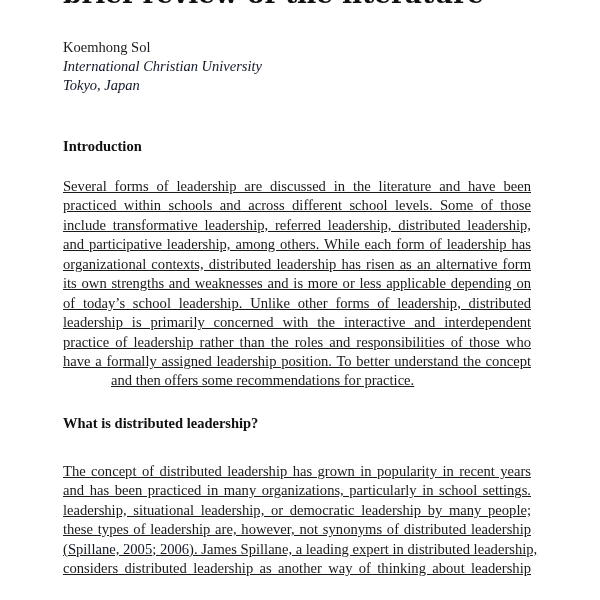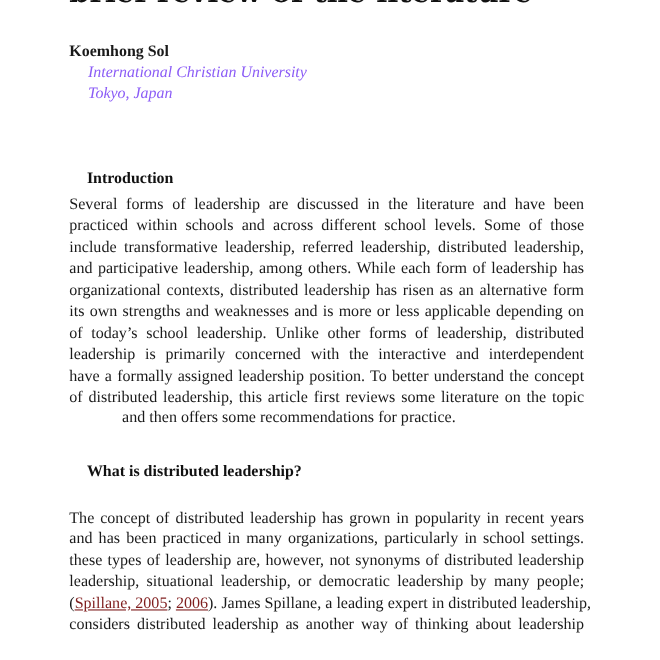--- a/index.html
+++ b/index.html
@@ -29,37 +29,36 @@
       white-space: nowrap;
     }
     .author-block {
       position: absolute;
       left: 63px;
       top: 38px;
       font-size: 12.6px;
       line-height: 19.2px;
     }
     .author-name {
-      font-weight: bold;
+      font-weight: normal;
       font-family: "Liberation Serif", serif;
       font-size: 14.5px;
       display: block;
     }
     .affil {
       font-style: italic;
       font-family: "Liberation Serif", serif;
       font-size: 14.5px;
       display: block;
-      color: #8b5cf6;
-      margin-left: 17px;
+      color: #0f172a;
     }
     .heading {
       position: absolute;
       left: 63px;
-      margin: 16px;
+      margin: 0;
       font-family: "Liberation Serif", serif;
       font-weight: bold;
       font-size: 14.5px;
       line-height: 19.4px;
       color: #111;
       text-align: center;
     }
     .para {
       position: absolute;
       left: 63px;
@@ -70,27 +69,28 @@
       line-height: 19.45px;
       text-align: justify;
       color: #1a1a1a;
     }
     .para .ln {
       display: block;
       text-align: justify;
       text-align-last: justify;
       white-space: nowrap;
       height: 19.45px;
+      text-decoration: underline;
     }
     .para .ln.last {
       text-align-last: left;
       margin-left: 48px;
     }
     a.cite {
-      color: #7f1d1d;
+      color: #0f172a;
       text-decoration: underline;
     }
   </style>
 </head>
 <body>
 
 <h1 class="title">brief review of the literature</h1>
 
 <div class="author-block">
   <span class="author-name">Koemhong Sol</span>
@@ -102,27 +102,27 @@
 
 <p class="para" style="top:177px;">
   <span class="ln">Several forms of leadership are discussed in the literature and have been</span>
   <span class="ln">practiced within schools and across different school levels. Some of those</span>
   <span class="ln">include transformative leadership, referred leadership, distributed leadership,</span>
   <span class="ln">and participative leadership, among others. While each form of leadership has</span>
   <span class="ln">organizational contexts, distributed leadership has risen as an alternative form</span>
   <span class="ln">its own strengths and weaknesses and is more or less applicable depending on</span>
   <span class="ln">of today’s school leadership. Unlike other forms of leadership, distributed</span>
   <span class="ln">leadership is primarily concerned with the interactive and interdependent</span>
+  <span class="ln">practice of leadership rather than the roles and responsibilities of those who</span>
   <span class="ln">have a formally assigned leadership position. To better understand the concept</span>
-  <span class="ln">of distributed leadership, this article first reviews some literature on the topic</span>
   <span class="ln last">and then offers some recommendations for practice.</span>
 </p>
 
-<h2 class="heading" style="top:404px;">What is distributed leadership?</h2>
+<h2 class="heading" style="top:414px;">What is distributed leadership?</h2>
 
 <p class="para" style="top:462px;">
   <span class="ln">The concept of distributed leadership has grown in popularity in recent years</span>
   <span class="ln">and has been practiced in many organizations, particularly in school settings.</span>
+  <span class="ln">leadership, situational leadership, or democratic leadership by many people;</span>
   <span class="ln">these types of leadership are, however, not synonyms of distributed leadership</span>
-  <span class="ln">leadership, situational leadership, or democratic leadership by many people;</span>
   <span class="ln"><span>(</span><a class="cite">Spillane, 2005</a><span>; </span><a class="cite">2006</a><span>). James Spillane, a leading expert in distributed leadership,</span></span>
   <span class="ln">considers distributed leadership as another way of thinking about leadership</span>
 </p>
 
 </body></html>

